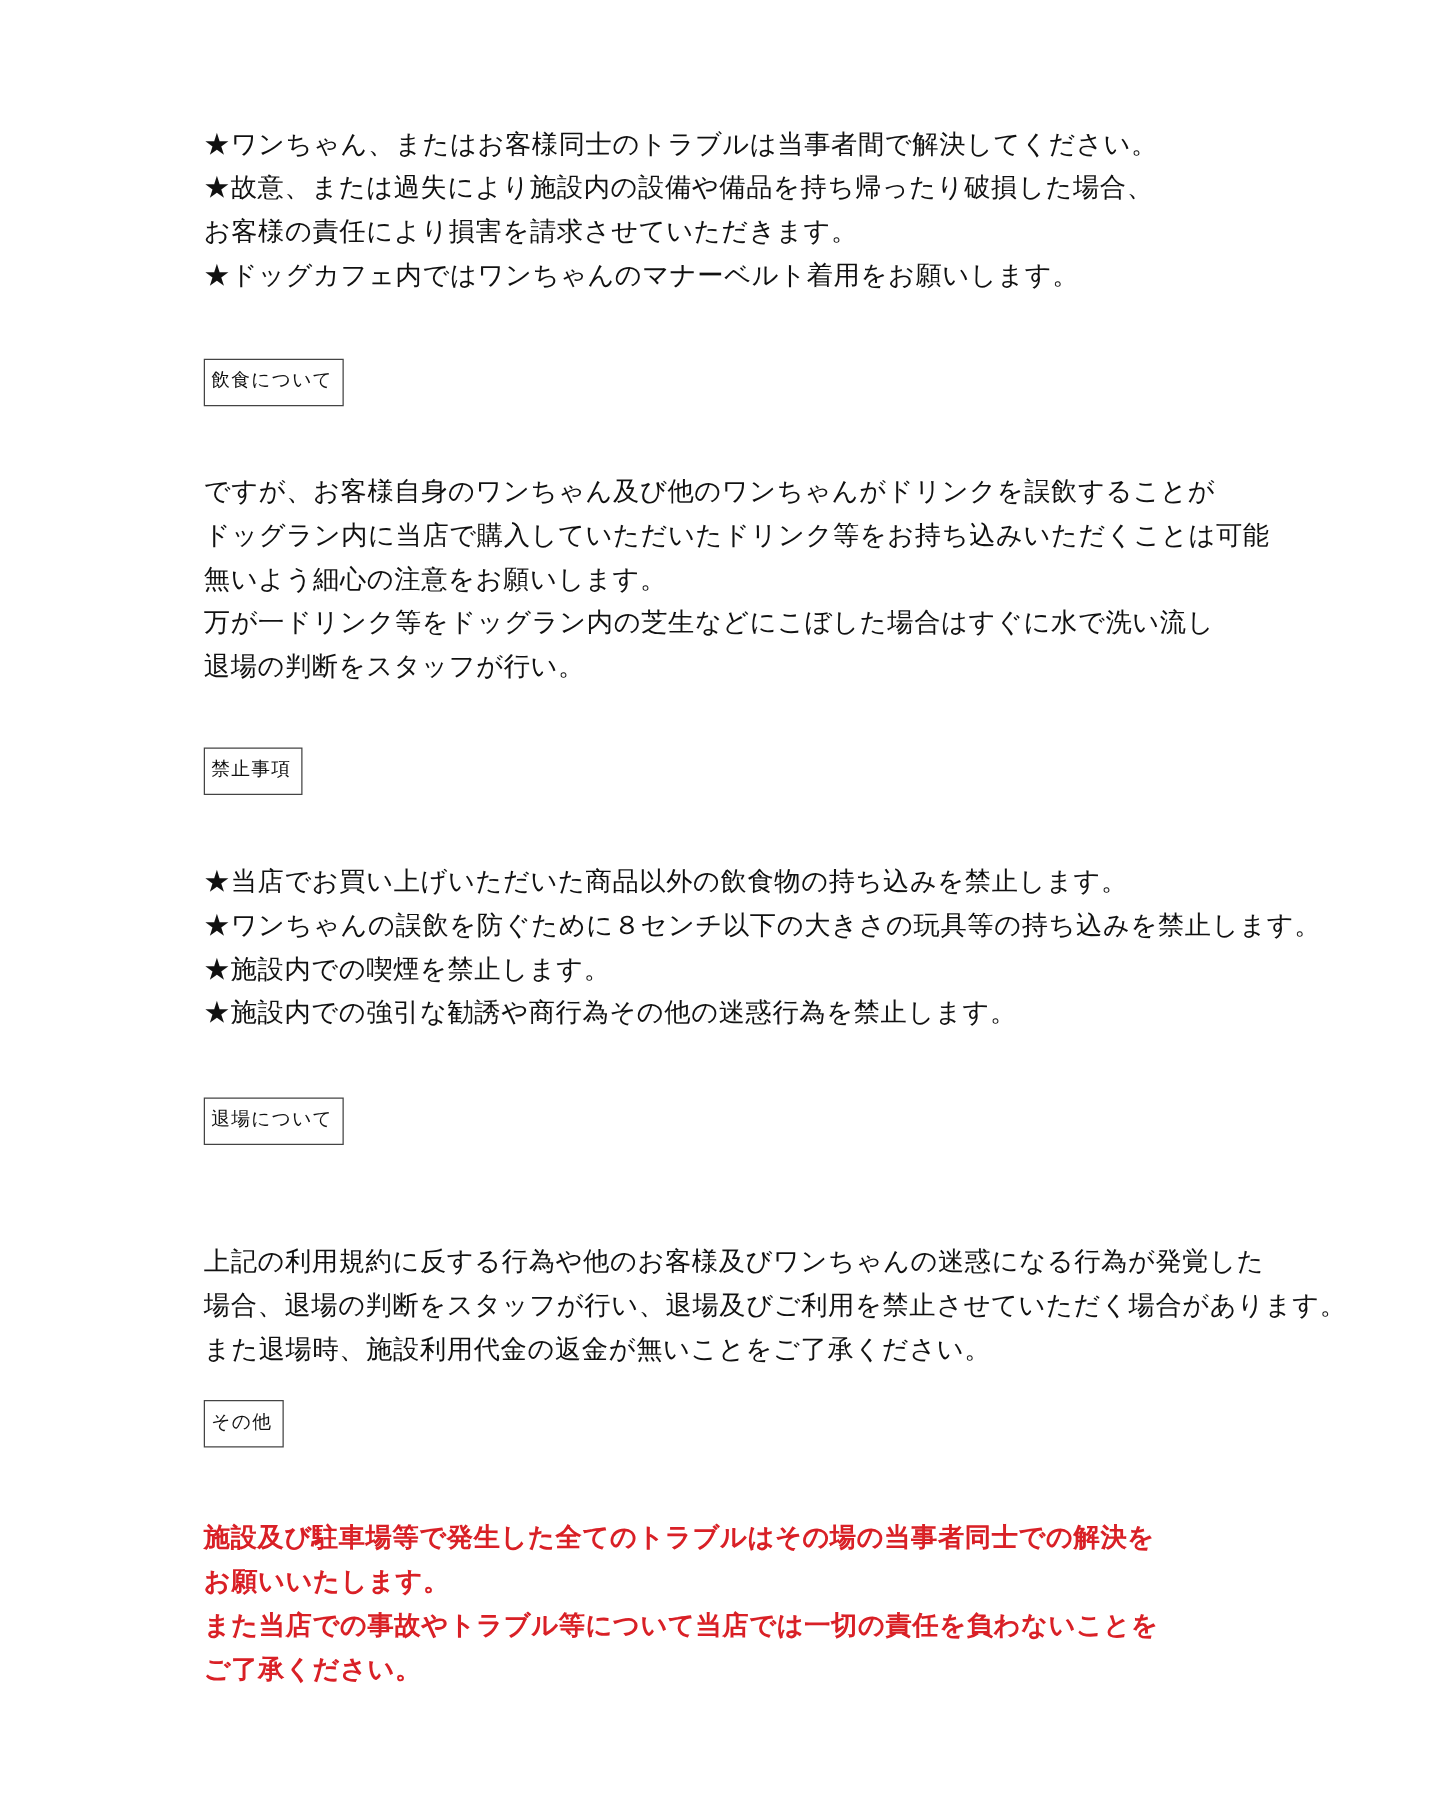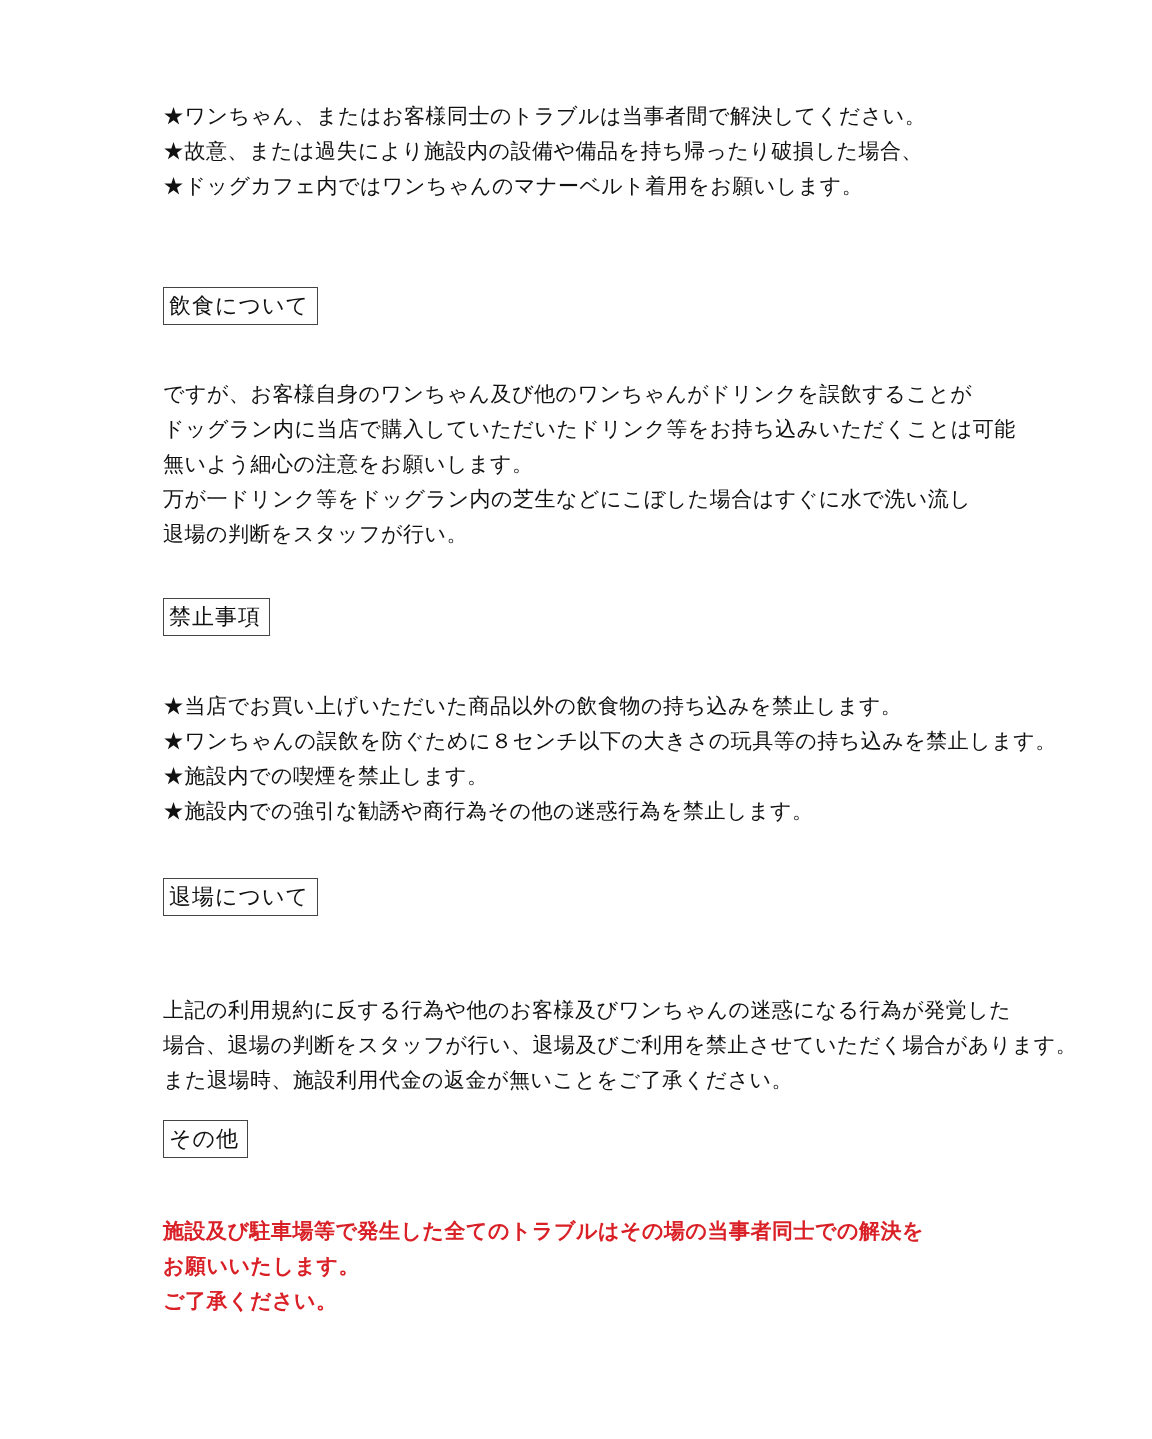--- a/index.html
+++ b/index.html
@@ -3,21 +3,21 @@
 <meta charset="utf-8">
 <style>
   html, body { margin: 0; padding: 0; background: #e8e8e8; }
   .page {
     position: relative;
     width: 1152px;
     height: 1439px;
     margin: 0 auto;
     background: var(--page-bg, #ffffff);
     overflow: hidden;
-    font-family: Liberation Sans, sans-serif;
+    font-family: Liberation Serif, serif;
     color: var(--text-color, #111111);
   }
   .block {
     position: absolute;
     left: 163px;
     width: 880px;
   }
   .line {
     margin: 0;
     font-size: 21px;
@@ -26,38 +26,39 @@
     white-space: nowrap;
   }
   .heading-row {
     position: absolute;
     left: 163px;
   }
   .heading-box {
     display: inline-block;
     border: 1px solid var(--heading-border, #444444);
     padding: 6px 8px 7px 5px;
-    font-size: 22px;
+    font-size: 15px;
     line-height: 23px;
     letter-spacing: 1px;
     white-space: nowrap;
   }
   .emphasis .line {
     color: var(--emphasis-color, #d92026);
     font-weight: bold;
   }
 </style>
 </head>
 <body>
 
 <div class="page">
 
   <div class="block" style="top:98px">
     <p class="line">★ワンちゃん、またはお客様同士のトラブルは当事者間で解決してください。</p>
     <p class="line">★故意、または過失により施設内の設備や備品を持ち帰ったり破損した場合、</p>
+    <p class="line">お客様の責任により損害を請求させていただきます。</p>
     <p class="line">★ドッグカフェ内ではワンちゃんのマナーベルト着用をお願いします。</p>
   </div>
 
   <div class="heading-row" style="top:287px">
     <span class="heading-box">飲食について</span>
   </div>
   <div class="block" style="top:376px">
     <p class="line">ですが、お客様自身のワンちゃん及び他のワンちゃんがドリンクを誤飲することが</p>
     <p class="line">ドッグラン内に当店で購入していただいたドリンク等をお持ち込みいただくことは可能</p>
     <p class="line">無いよう細心の注意をお願いします。</p>
@@ -83,16 +84,17 @@
     <p class="line">場合、退場の判断をスタッフが行い、退場及びご利用を禁止させていただく場合があります。</p>
     <p class="line">また退場時、施設利用代金の返金が無いことをご了承ください。</p>
   </div>
 
   <div class="heading-row" style="top:1120px">
     <span class="heading-box">その他</span>
   </div>
   <div class="block emphasis" style="top:1213px">
     <p class="line">施設及び駐車場等で発生した全てのトラブルはその場の当事者同士での解決を</p>
     <p class="line">お願いいたします。</p>
+    <p class="line">また当店での事故やトラブル等について当店では一切の責任を負わないことを</p>
     <p class="line">ご了承ください。</p>
   </div>
 
 </div>
 
 </body></html>

